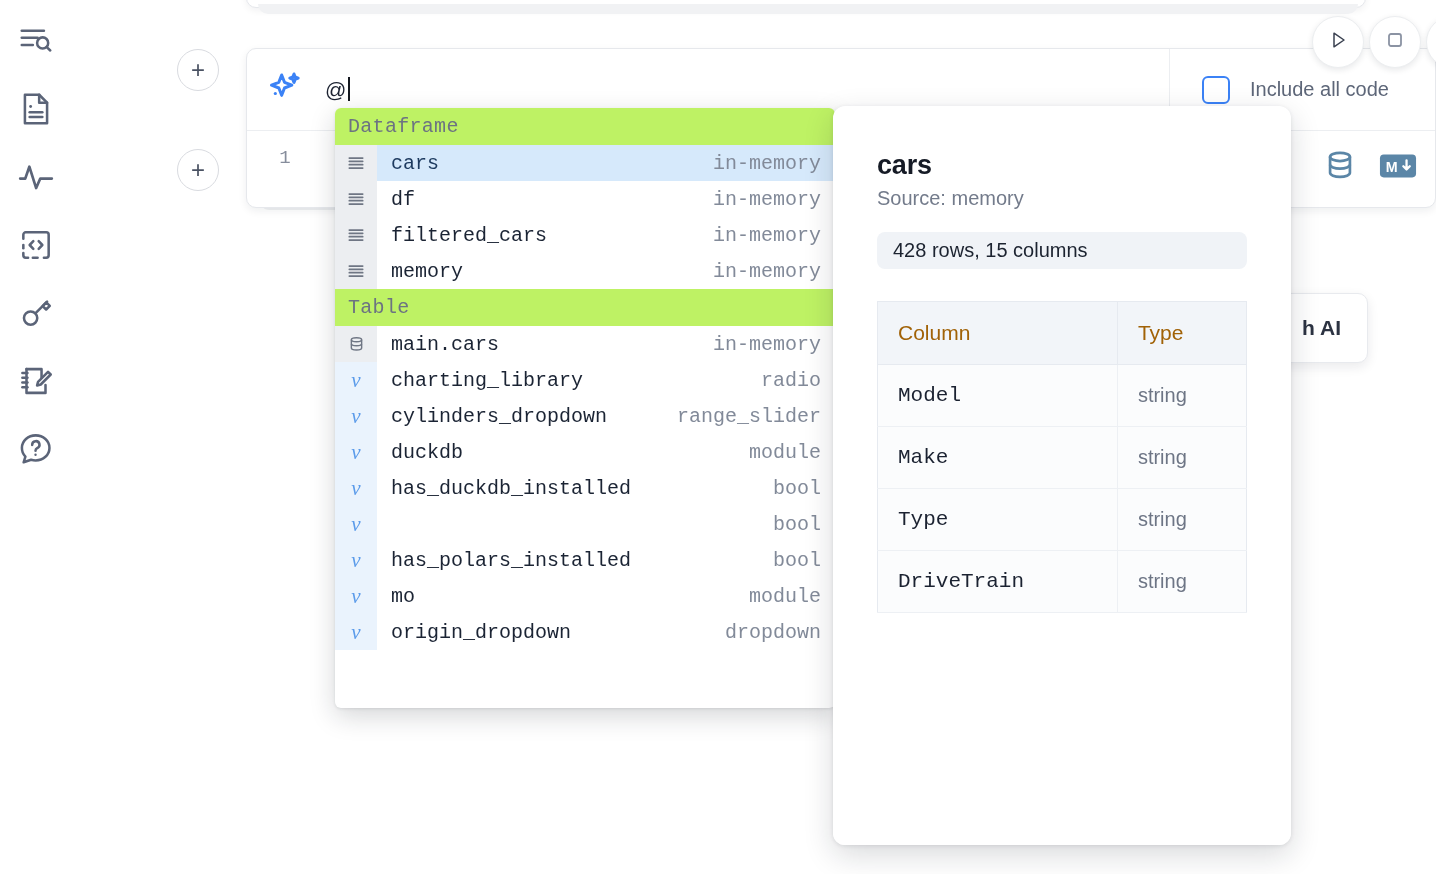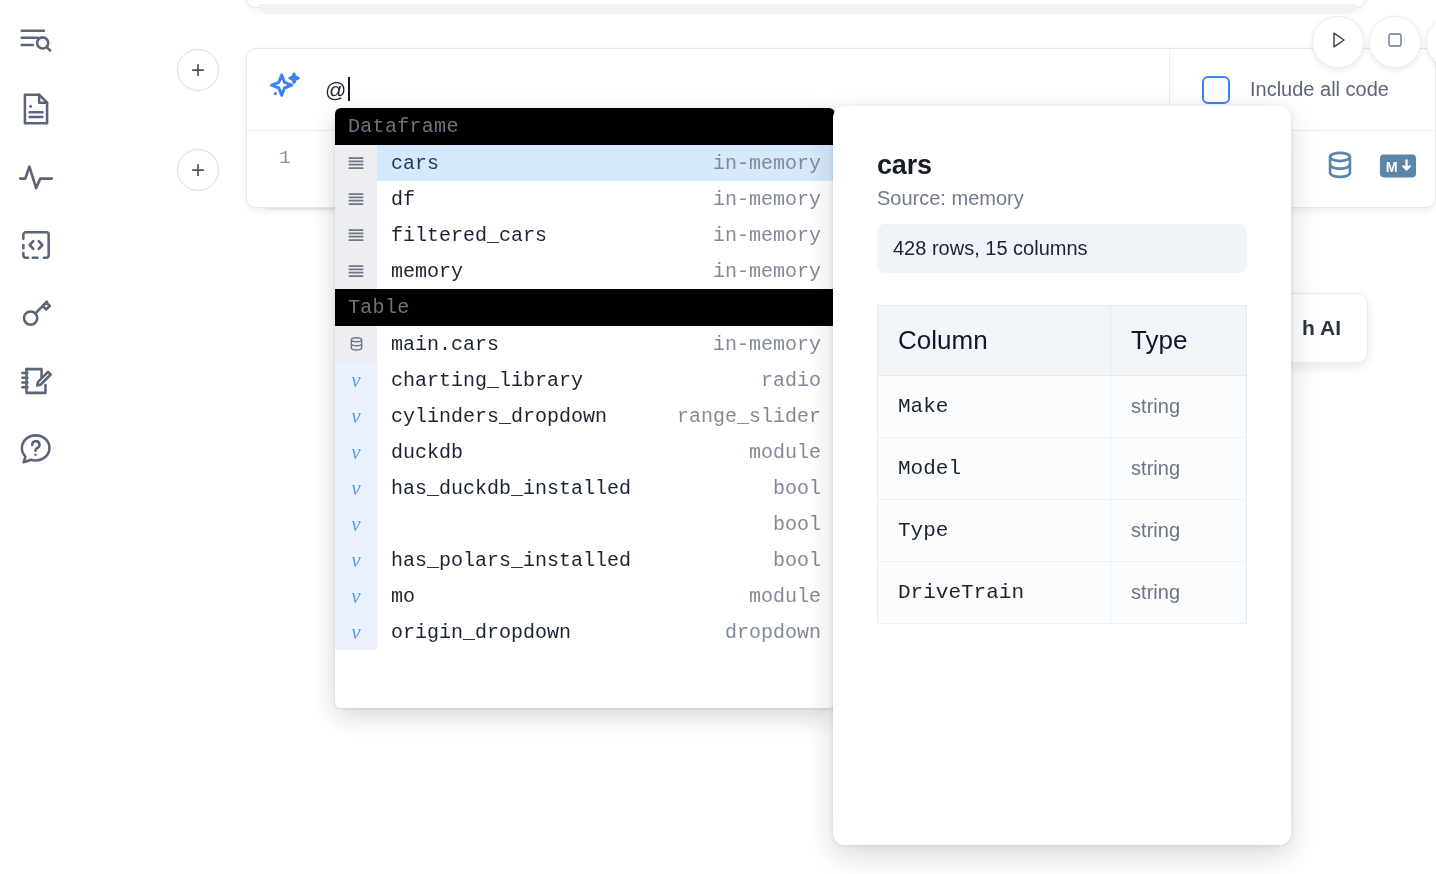--- a/index.html
+++ b/index.html
@@ -111,21 +111,21 @@
   }
 
   
   .ac-panel {
     position:absolute; left: 335px; top: 108px; width: 500px; height: 600px;
     background:#ffffff; border-radius: 6px;
     box-shadow: 0 8px 26px rgba(20,25,40,.18), 0 1px 3px rgba(20,25,40,.10);
     overflow: hidden;
   }
   .ac-section {
-    background:#000000; color:#6c7382;
+    background:#bef264; color:#6c7382;
     font-family:"Liberation Mono", monospace; font-size: 20px;
     padding: 7px 0 7px 13px; letter-spacing:.3px;
   }
   .ac-item {
     display:flex; align-items:center; height: 36px;
     font-family:"Liberation Mono", monospace; font-size: 20px;
     cursor: pointer; background:#ffffff;
   }
   .ac-item.selected { background:#d6e9fb; }
   .ac-item .ic {
@@ -144,27 +144,27 @@
   
   .pv-panel {
     position:absolute; left: 833px; top: 106px; width: 458px; height: 739px;
     background:#ffffff; border-radius: 12px;
     box-shadow: 0 10px 30px rgba(20,25,40,.16), 0 1px 4px rgba(20,25,40,.10);
     overflow:hidden; padding: 44px 44px 0 44px;
   }
   .pv-title { font-size: 27px; font-weight: 700; color:#161b26; letter-spacing:-.2px; }
   .pv-source { margin-top: 6px; font-size: 20px; color:#737b8b; }
   .pv-stats {
-    margin-top: 14px; background:#f0f3f7; border-radius: 8px;
-    padding: 13px 16px; font-size: 20px; color:#1c2330;
+    margin-top: 22px; background:#f0f3f7; border-radius: 8px;
+    padding: 7px 16px; font-size: 20px; color:#1c2330;
   }
   .pv-table { margin-top: 32px; border: 1px solid #e6eaf0; border-collapse: collapse; width: 100%; }
   .pv-table th {
     background:#f2f5f9; text-align:left; font-weight: 400;
-    font-size: 26px; color:#0f172a; padding: 19px 20px;
+    font-size: 21px; color:#a16207; padding: 19px 20px;
     border-right:1px solid #e6eaf0; border-bottom:1px solid #e6eaf0;
   }
   .pv-table th:last-child { border-right:none; }
   .pv-table td {
     padding: 19px 20px; border-right:1px solid #edf0f4; border-bottom:1px solid #edf0f4;
     background:#fbfcfd;
   }
   .pv-table td:last-child { border-right:none; }
   .pv-col { font-family:"Liberation Mono", monospace; font-size:21px; color:#1b2231; }
   .pv-ty  { font-size: 20px; color:#6d7policy; color:#6d7585; }
@@ -438,25 +438,25 @@
     <div class="pv-stats">428 rows, 15 columns</div>
     <table class="pv-table">
       <thead>
           <tr id="pv-head">
             <th>Column</th>
             <th>Type</th>
           </tr>
         </thead>
       <tbody id="pv-body">
           <tr>
-            <td><span class="pv-col">Make</span></td>
+            <td><span class="pv-col">Model</span></td>
             <td><span class="pv-ty">string</span></td>
           </tr>
           <tr>
-            <td><span class="pv-col">Model</span></td>
+            <td><span class="pv-col">Make</span></td>
             <td><span class="pv-ty">string</span></td>
           </tr>
           <tr>
             <td><span class="pv-col">Type</span></td>
             <td><span class="pv-ty">string</span></td>
           </tr>
           <tr>
             <td><span class="pv-col">DriveTrain</span></td>
             <td><span class="pv-ty">string</span></td>
           </tr>

